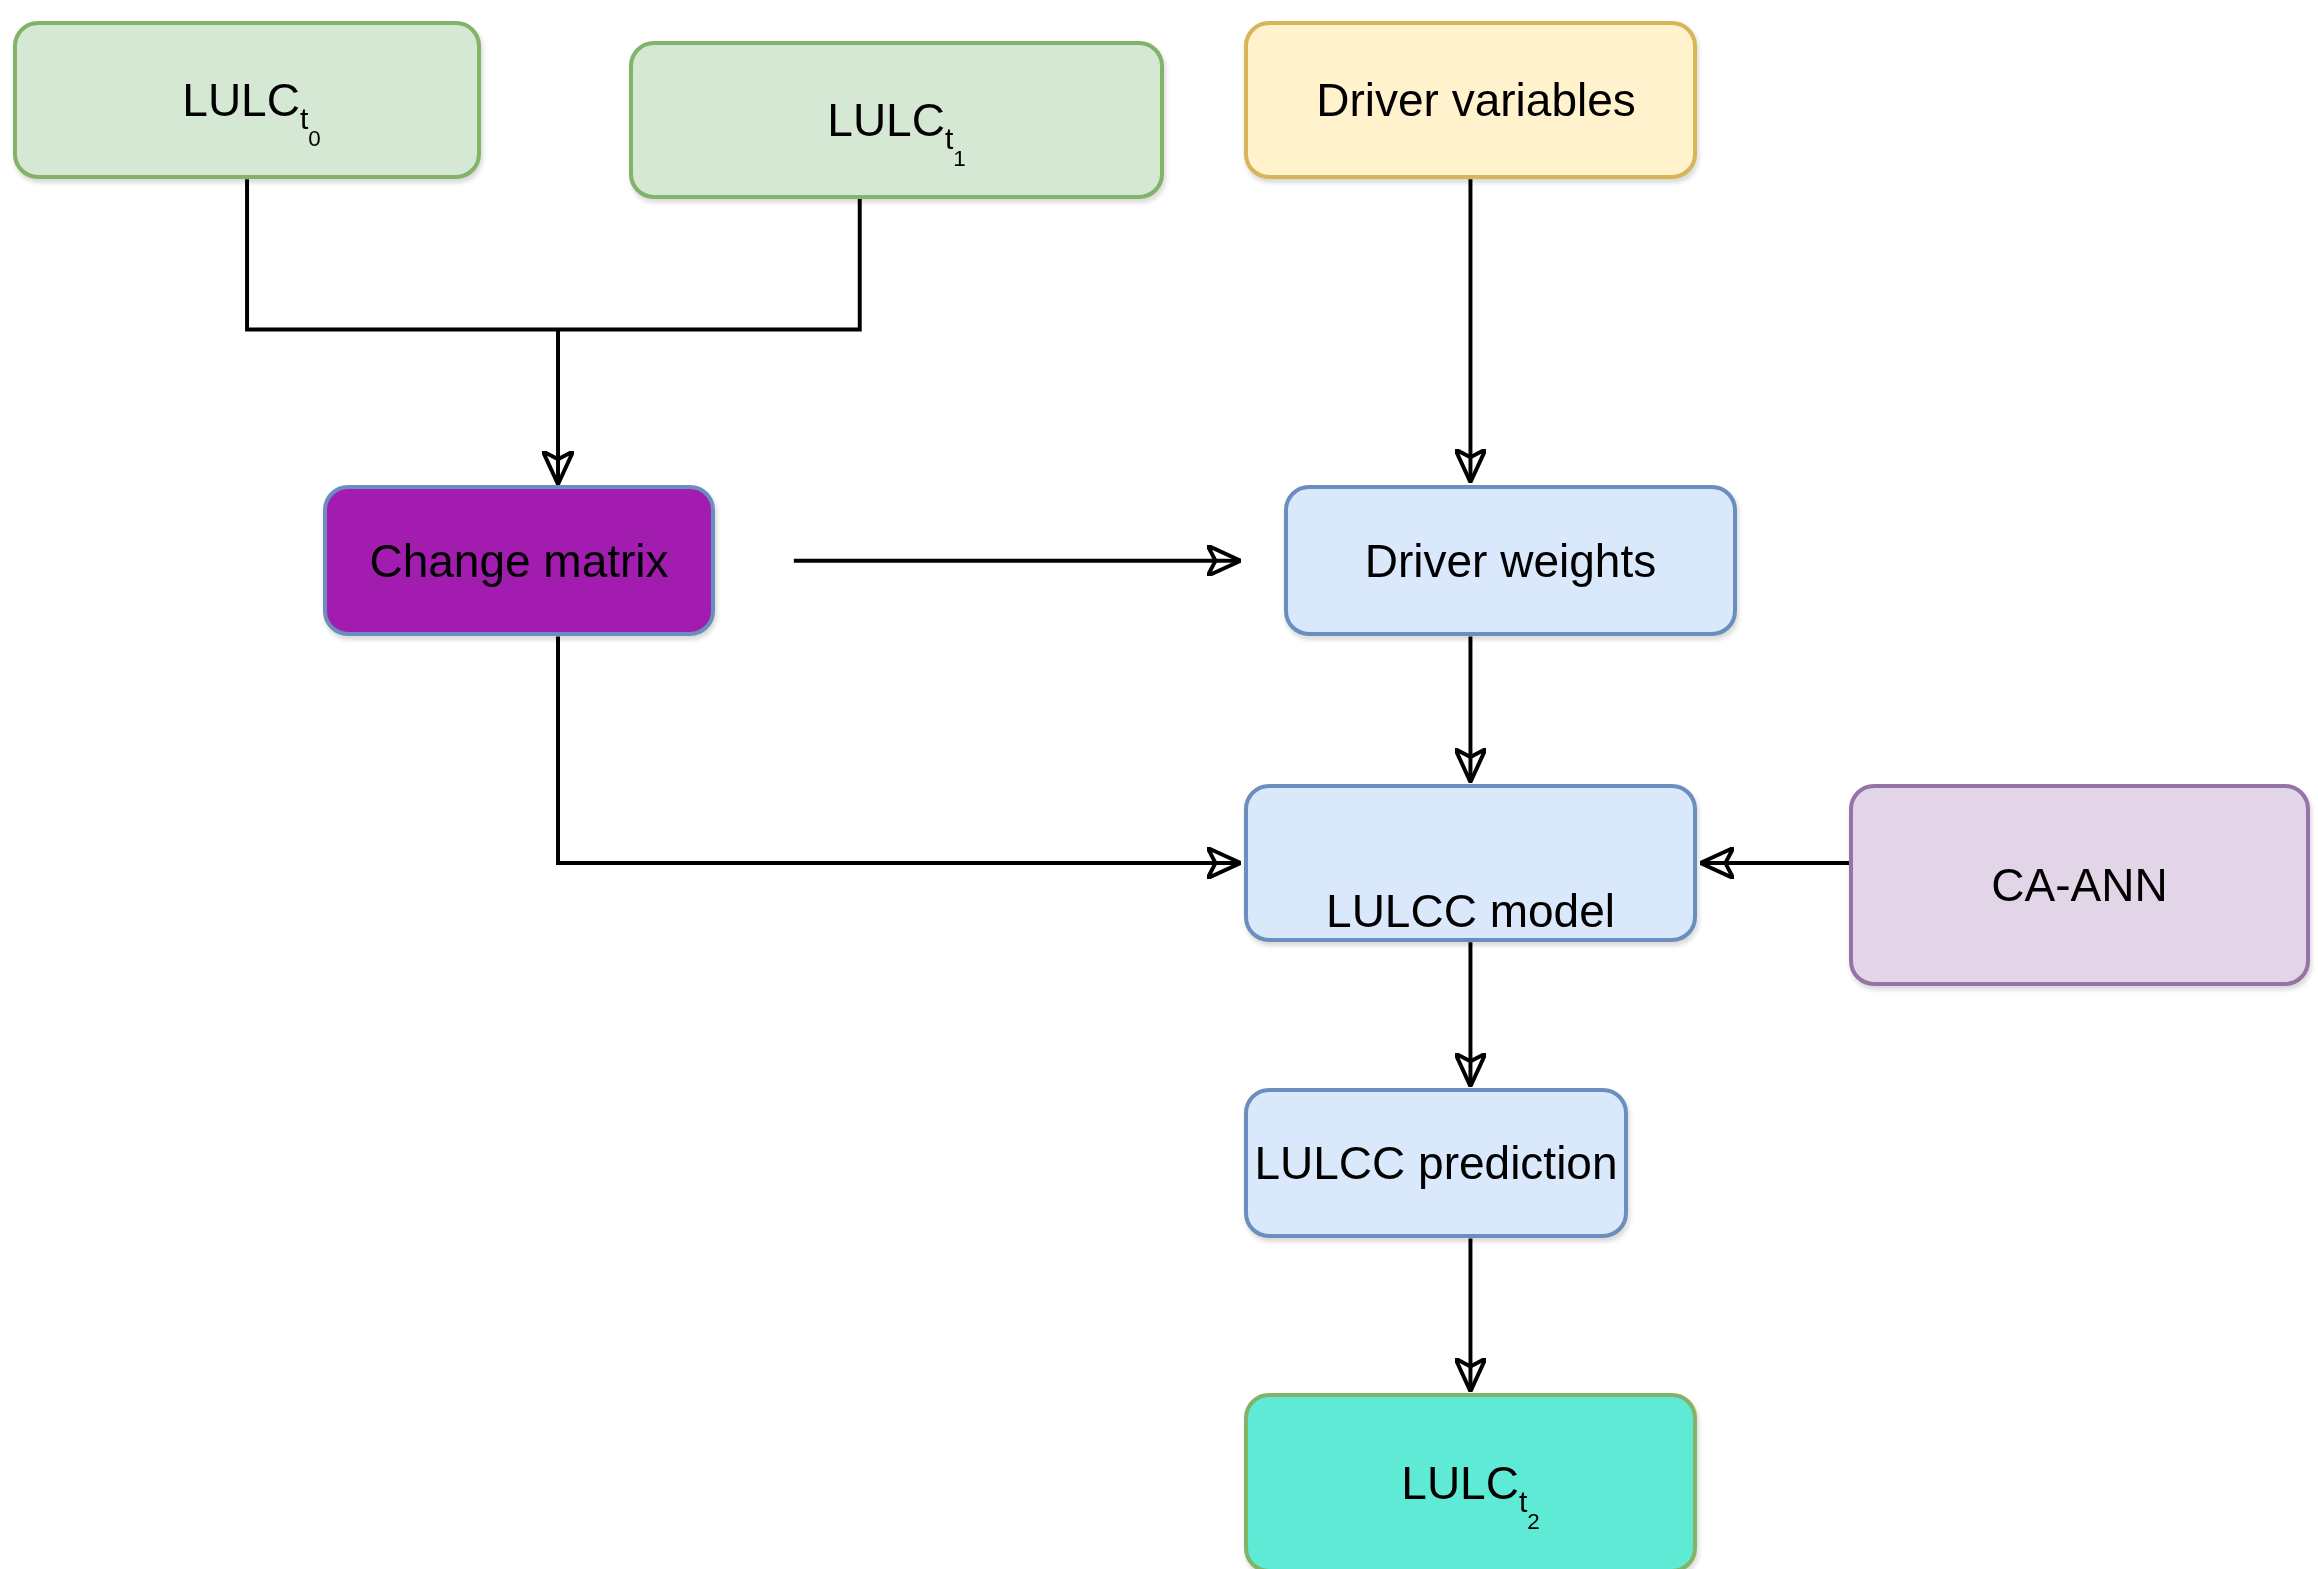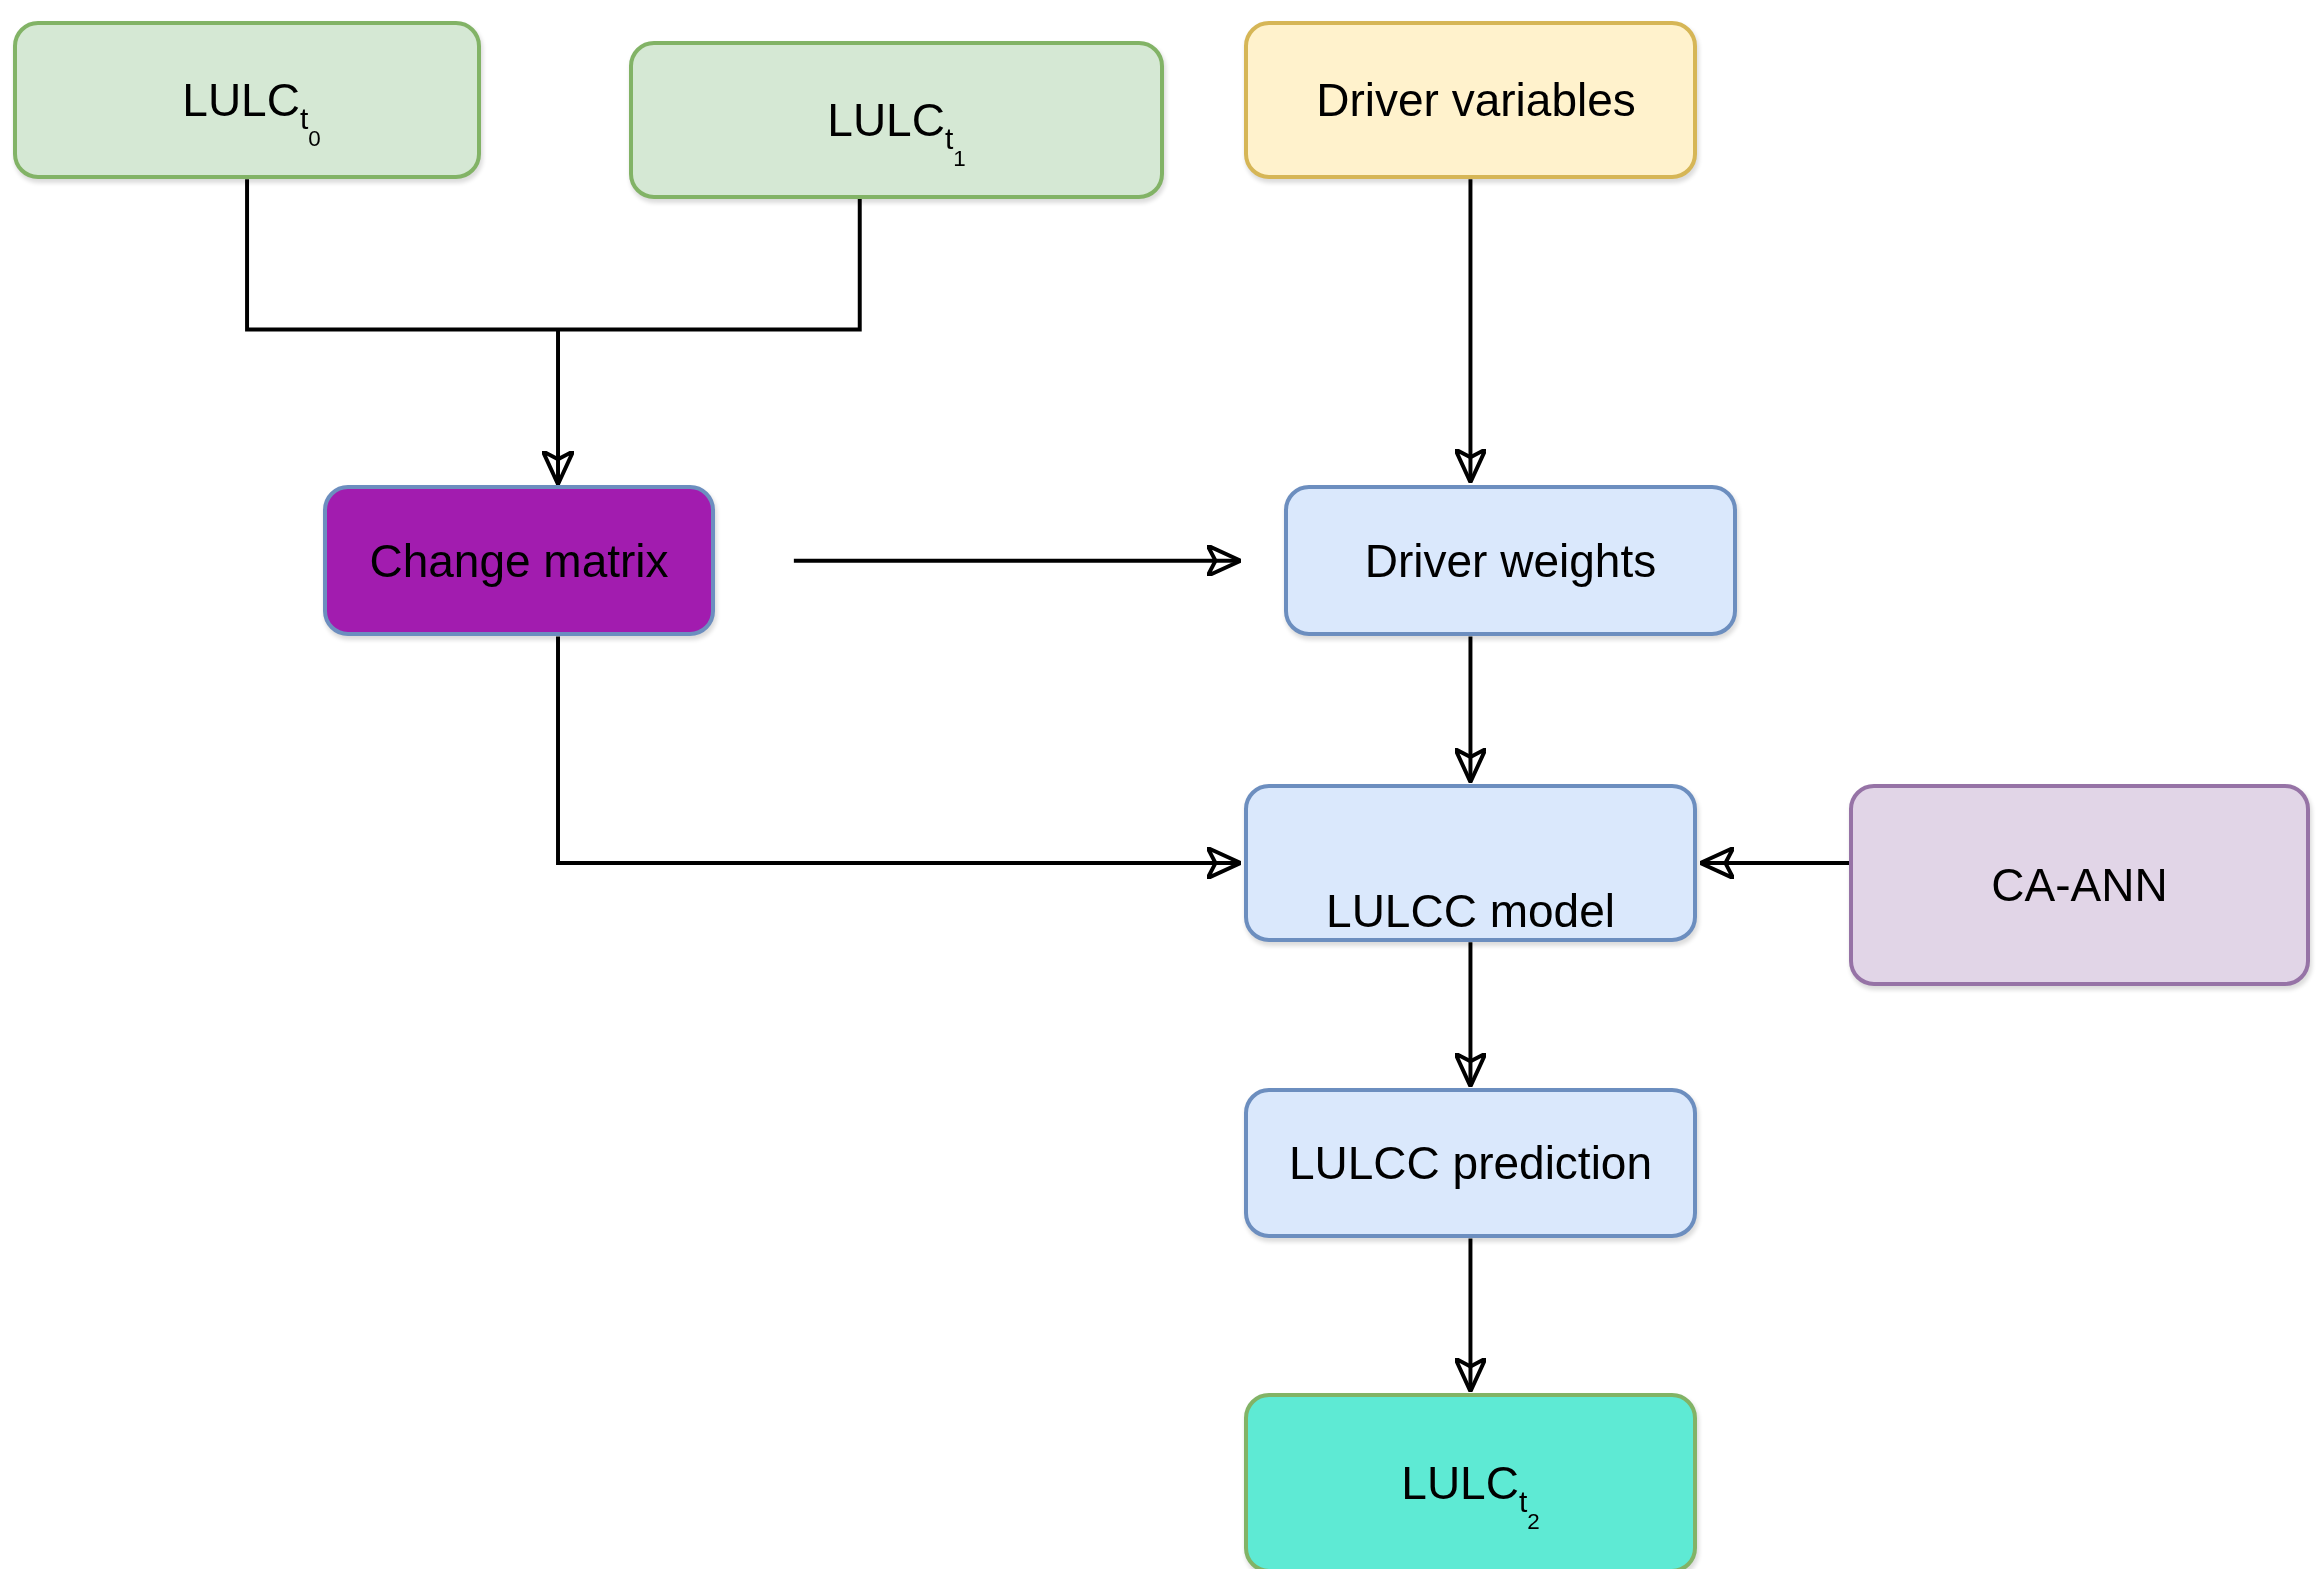--- a/index.html
+++ b/index.html
@@ -98,21 +98,21 @@
   </div>
 
   <div class="node" style="left: 1244px; top: 784px; width: 453px; height: 158px; background: rgb(218, 232, 252); border-color: rgb(108, 142, 191); align-items: flex-end;">
     <span><span>LULCC model</span><span class="nsub"></span><span class="nsub2"></span></span>
   </div>
 
   <div class="node" style="left: 1849px; top: 784px; width: 461px; height: 202px; background: rgb(225, 213, 231); border-color: rgb(150, 115, 166);">
     <span><span>CA-ANN</span><span class="nsub"></span><span class="nsub2"></span></span>
   </div>
 
-  <div class="node" style="left: 1244px; top: 1088px; width: 453px; height: 150px; background: rgb(218, 232, 252); border-color: rgb(108, 142, 191);">
+  <div class="node" style="left: 1244px; top: 1088px; width: 384px; height: 150px; background: rgb(218, 232, 252); border-color: rgb(108, 142, 191);">
     <span><span>LULCC prediction</span><span class="nsub"></span><span class="nsub2"></span></span>
   </div>
 
   <div class="node" style="left: 1244px; top: 1393px; width: 453px; height: 180px; background: #5eead4; border-color: rgb(130, 179, 102);">
     <span><span>LULC</span><span class="nsub">t</span><span class="nsub2">2</span></span>
   </div>
 
 </div>
 
 

